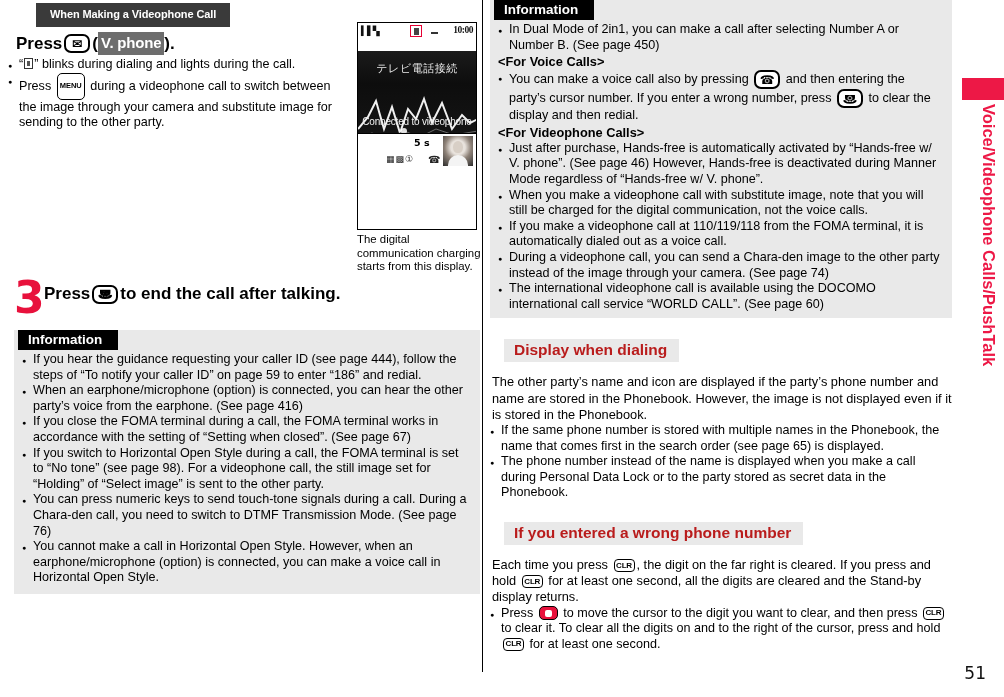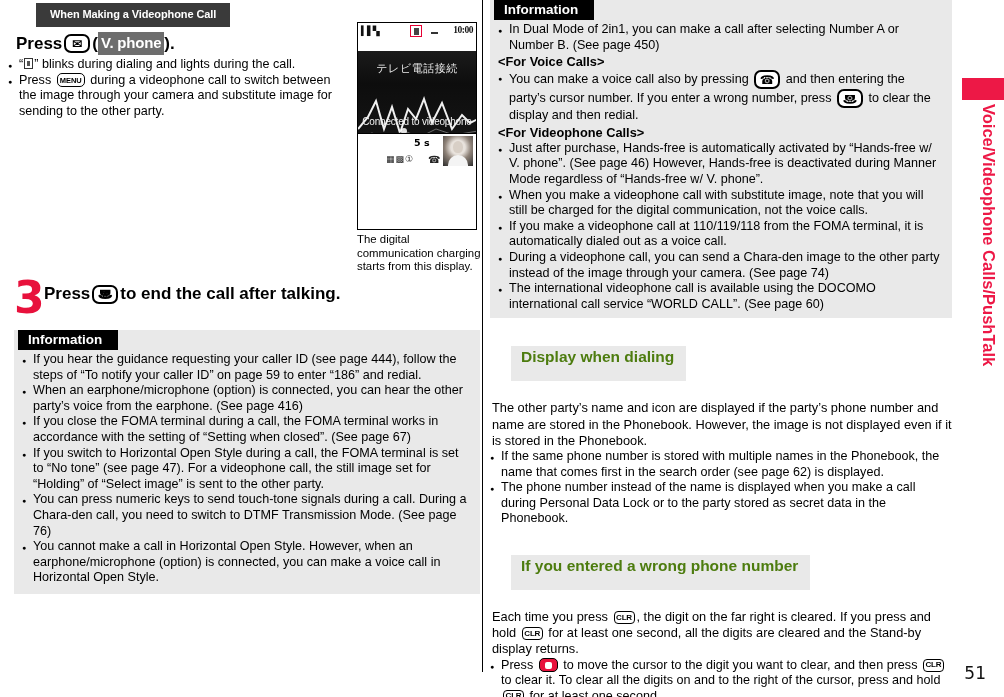--- a/index.html
+++ b/index.html
@@ -61,21 +61,21 @@
     padding: 0 3px;
     margin: 0 2px;
     font-size: 11px;
     vertical-align: middle;
     background: #fff;
     line-height: 1;
   }
   .key-box.small {
     border-width: 1.4px;
     border-radius: 5px;
-    height: 14px;
+    height: 27px;
     min-width: 19px;
     font-size: 7.5px;
     padding: 0 2px;
     font-weight: bold;
   }
   .key-box.tiny-clr {
     border-width: 1.3px;
     border-radius: 4px;
     height: 13px;
     min-width: 21px;
@@ -265,27 +265,27 @@
     font-weight: bold;
     font-size: 12.8px;
     line-height: 16px;
     padding-left: 8px;
     margin: 1px 0 0 0;
   }
 
   
   .red-hd {
     background: #e9e9e9;
-    color: #4d7c0f;
+    color: #b91c1c;
     font-weight: bold;
     font-size: 15.5px;
     line-height: 20px;
     display: inline-block;
-    padding: 1px 12px 14px 10px;
-    margin: 15px;
+    padding: 1px 12px 2px 10px;
+    margin: 8px;
   }
   .hd-wrap { margin: 13px 0 4px 6px; }
   .body-p {
     font-size: 12.8px;
     line-height: 16.2px;
     margin: 0 0 0 2px;
   }
   .right-bul { margin-left: 2px; }
   .right-bul > li { font-size: 12.8px; line-height: 16.2px; padding-left: 12px; }
   .right-bul > li::before { font-size: 7.5px; line-height: 17px; }
@@ -417,21 +417,21 @@
       </div>
     </div>
 
     
     <div class="info-box left-info">
       <div class="info-hd">Information</div>
       <ul class="bul">
         <li>If you hear the guidance requesting your caller ID (see page 444), follow the steps of “To notify your caller ID” on page 59 to enter “186” and redial.</li>
         <li>When an earphone/microphone (option) is connected, you can hear the other party’s voice from the earphone. (See page 416)</li>
         <li>If you close the FOMA terminal during a call, the FOMA terminal works in accordance with the setting of “Setting when closed”. (See page 67)</li>
-        <li>If you switch to Horizontal Open Style during a call, the FOMA terminal is set to “No tone” (see page 47). For a videophone call, the still image set for “Holding” of “Select image” is sent to the other party.</li>
+        <li>If you switch to Horizontal Open Style during a call, the FOMA terminal is set to “No tone” (see page 98). For a videophone call, the still image set for “Holding” of “Select image” is sent to the other party.</li>
         <li>You can press numeric keys to send touch-tone signals during a call. During a Chara-den call, you need to switch to DTMF Transmission Mode. (See page 76)</li>
         <li>You cannot make a call in Horizontal Open Style. However, when an earphone/microphone (option) is connected, you can make a voice call in Horizontal Open Style.</li>
       </ul>
     </div>
   </div>
 
   <div class="col-right">
 
     <div class="info-box right-info">
       <div class="info-hd">Information</div>
@@ -465,21 +465,21 @@
         <li>During a videophone call, you can send a Chara-den image to the other party instead of the image through your camera. (See page 74)</li>
         <li>The international videophone call is available using the DOCOMO international call service “WORLD CALL”. (See page 60)</li>
       </ul>
     </div>
 
     <div class="hd-wrap">
       <span class="red-hd">Display when dialing</span>
     </div>
     <p class="body-p">The other party’s name and icon are displayed if the party’s phone number and name are stored in the Phonebook. However, the image is not displayed even if it is stored in the Phonebook.</p>
     <ul class="bul right-bul">
-      <li>If the same phone number is stored with multiple names in the Phonebook, the name that comes first in the search order (see page 62) is displayed.</li>
+      <li>If the same phone number is stored with multiple names in the Phonebook, the name that comes first in the search order (see page 65) is displayed.</li>
       <li>The phone number instead of the name is displayed when you make a call during Personal Data Lock or to the party stored as secret data in the Phonebook.</li>
     </ul>
 
     <div class="hd-wrap">
       <span class="red-hd">If you entered a wrong phone number</span>
     </div>
     <p class="body-p">
       <span>Each time you press</span>
       <span class="key-box tiny-clr">CLR</span><span>, the digit on the far right is cleared. If you press and hold</span>
       <span class="key-box tiny-clr">CLR</span>

